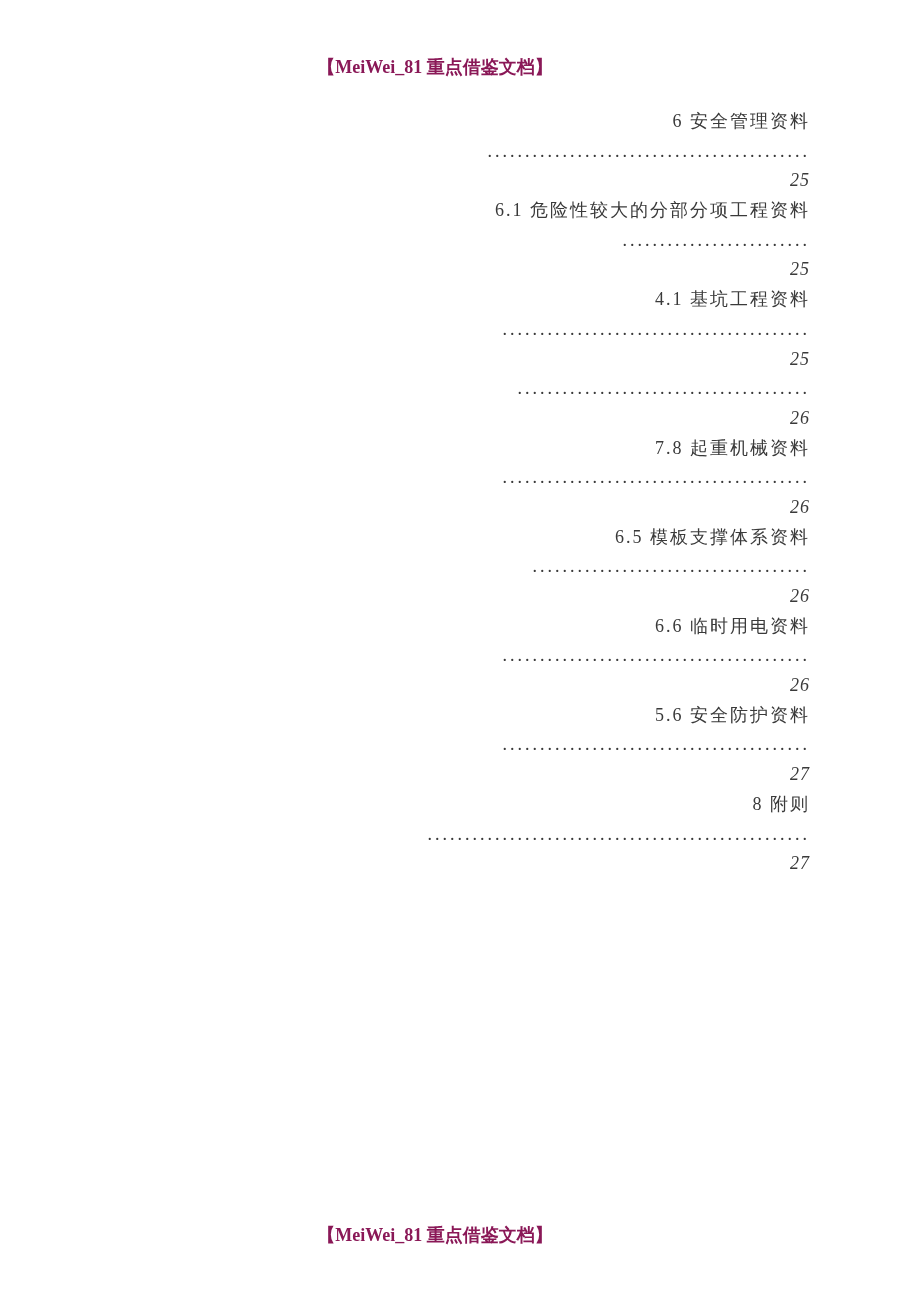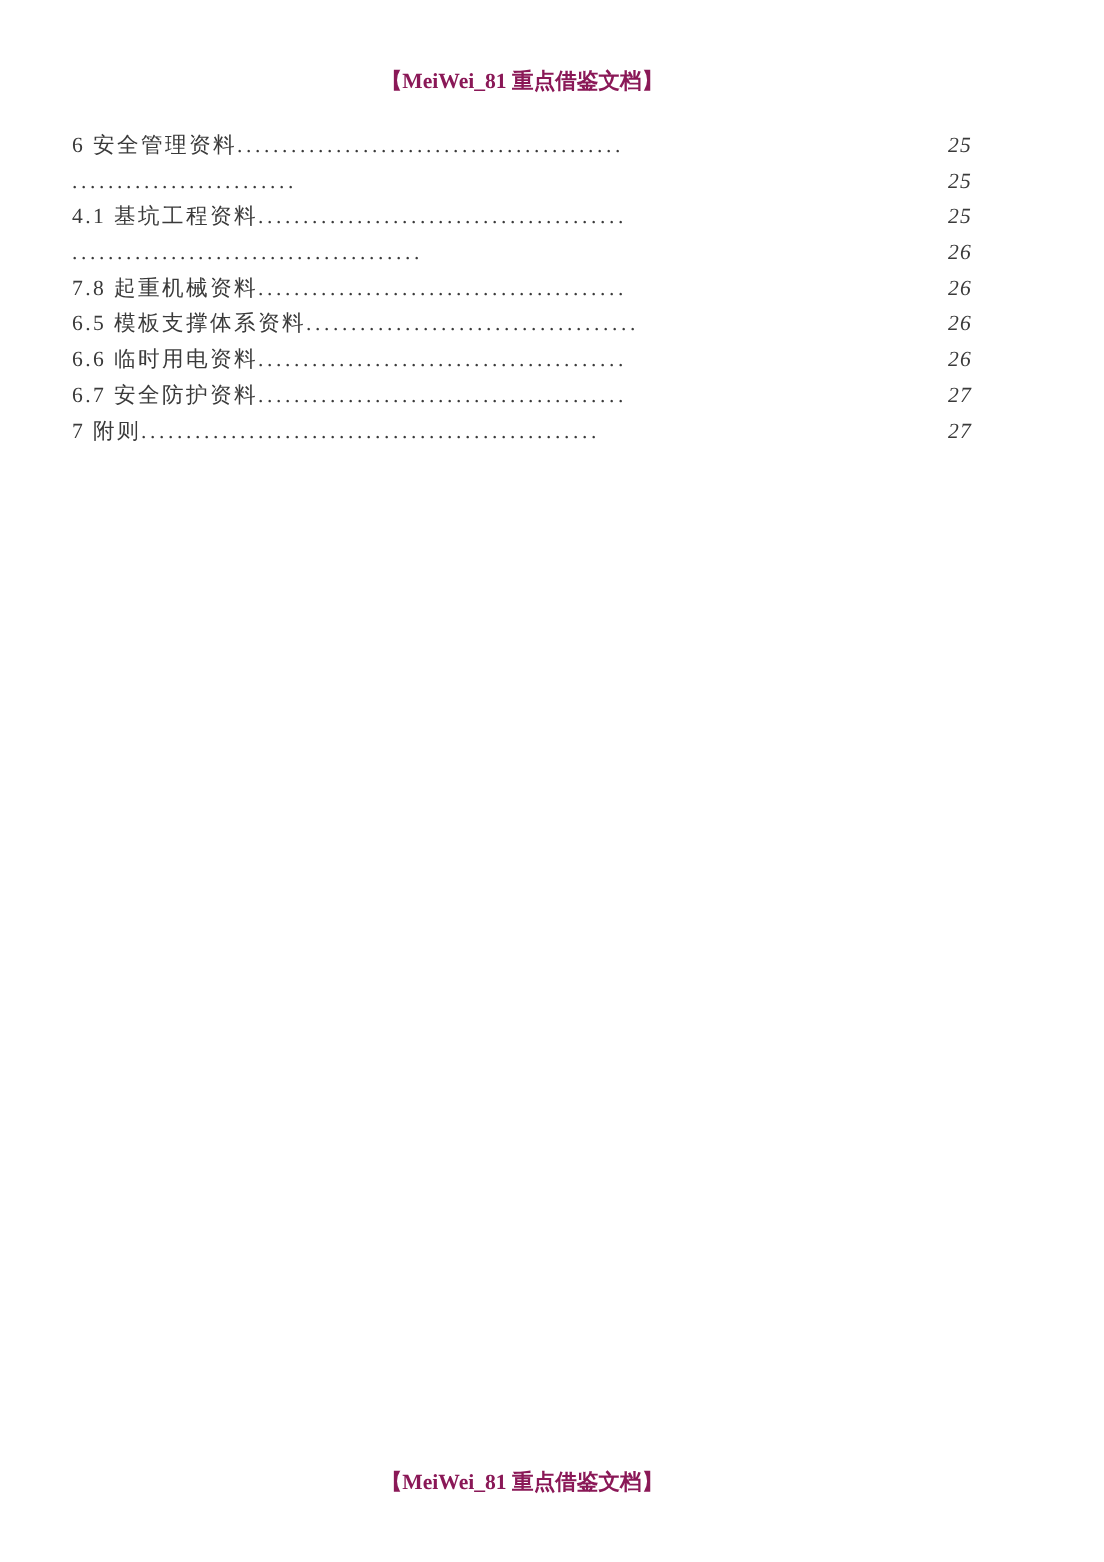--- a/index.html
+++ b/index.html
@@ -31,23 +31,24 @@
       font-weight: bold;
     }
     .toc {
       flex: 0 0 auto;
       color: #3a3a3a;
       font-size: 18px;
       line-height: 1.65;
     }
     .toc-row {
       display: flex;
-      align-items: flex-start;
+      align-items: flex-end;
       white-space: nowrap;
       letter-spacing: 2px;
+      flex-direction: column;
     }
     .toc-title {
       flex: 0 0 auto;
     }
     .toc-dots-text {
       flex: 1 1 auto;
       overflow: hidden;
       letter-spacing: 3px;
       font-size: 18px;
       color: #3a3a3a;
@@ -77,20 +78,21 @@
     <span class="header-text">【MeiWei_81 重点借鉴文档】</span>
   </div>
 
   <div class="toc">
     <div class="toc-row">
       <span class="toc-title">6 安全管理资料</span>
       <span class="toc-dots-text">...........................................</span>
       <span class="toc-page">25</span>
     </div>
     <div class="toc-row">
+      <span class="toc-title">6.1 危险性较大的分部分项工程资料</span>
       <span class="toc-dots-text">.........................</span>
       <span class="toc-page">25</span>
     </div>
     <div class="toc-row">
       <span class="toc-title">4.1 基坑工程资料</span>
       <span class="toc-dots-text">.........................................</span>
       <span class="toc-page">25</span>
     </div>
     <div class="toc-row">
       <span class="toc-dots-text">.......................................</span>
@@ -105,26 +107,26 @@
       <span class="toc-title">6.5 模板支撑体系资料</span>
       <span class="toc-dots-text">.....................................</span>
       <span class="toc-page">26</span>
     </div>
     <div class="toc-row">
       <span class="toc-title">6.6 临时用电资料</span>
       <span class="toc-dots-text">.........................................</span>
       <span class="toc-page">26</span>
     </div>
     <div class="toc-row">
-      <span class="toc-title">6.7 安全防护资料</span>
+      <span class="toc-title">5.6 安全防护资料</span>
       <span class="toc-dots-text">.........................................</span>
       <span class="toc-page">27</span>
     </div>
     <div class="toc-row">
-      <span class="toc-title">7 附则</span>
+      <span class="toc-title">8 附则</span>
       <span class="toc-dots-text">...................................................</span>
       <span class="toc-page">27</span>
     </div>
   </div>
 
   <div class="footer">
     <span class="footer-text">【MeiWei_81 重点借鉴文档】</span>
   </div>
 </div>
 

